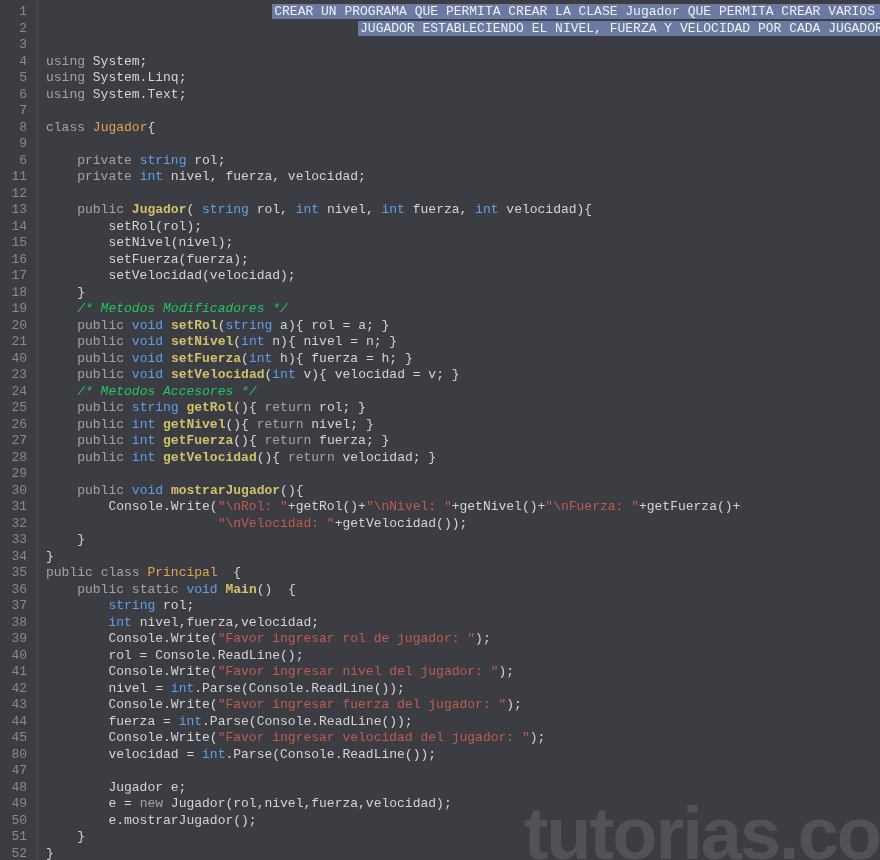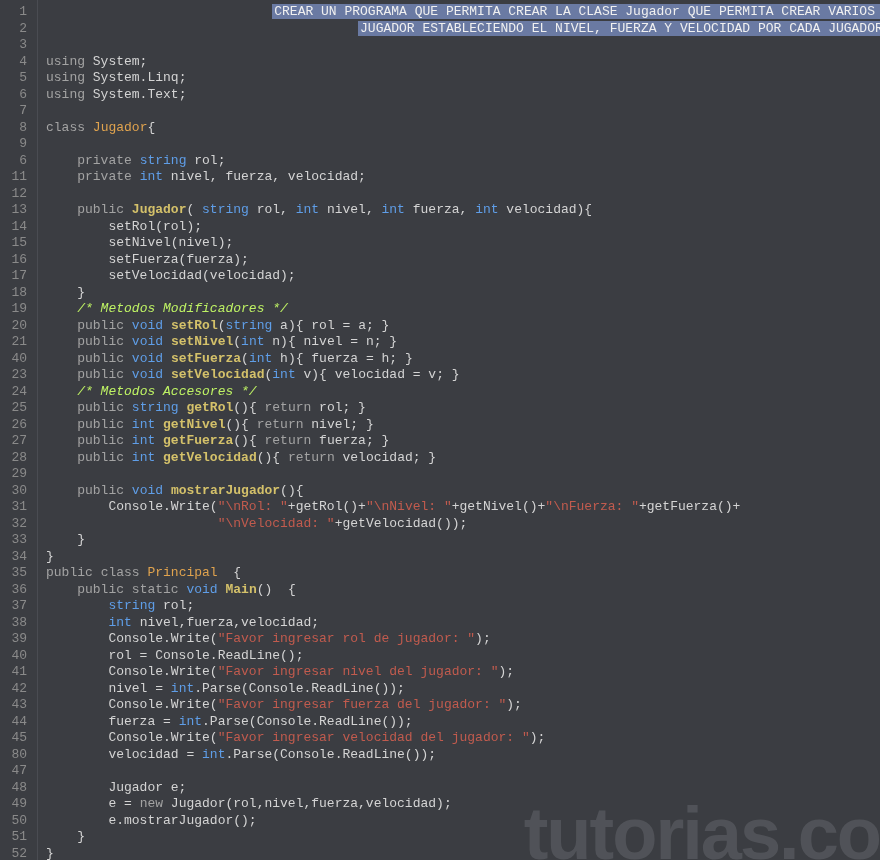--- a/index.html
+++ b/index.html
@@ -32,21 +32,21 @@
   padding: 4px 0 4px 8px;
   flex: 1;
   white-space: pre;
 }
 .code .ln { height: 16.5px; display: block; }
 .kw { color: #a3a3a3; }
 .type { color: #5f9ee8; font-family: Liberation Mono, monospace; }
 .cls { color: #e0a34e; }
 .fn { color: #d4c16a; font-weight: bold; }
 .str { color: #c15b4e; }
-.cmt { color: #bef264; font-style: italic; }
+.cmt { color: #22c55e; font-style: italic; }
 .txt { color: #d4d4d4; }
 .highlight {
   background: #6a7aa3;
   color: #f0f0f0;
   padding: 0 2px;
 }
 .watermark {
   position: absolute;
   bottom: 18px;
   left: 0;

